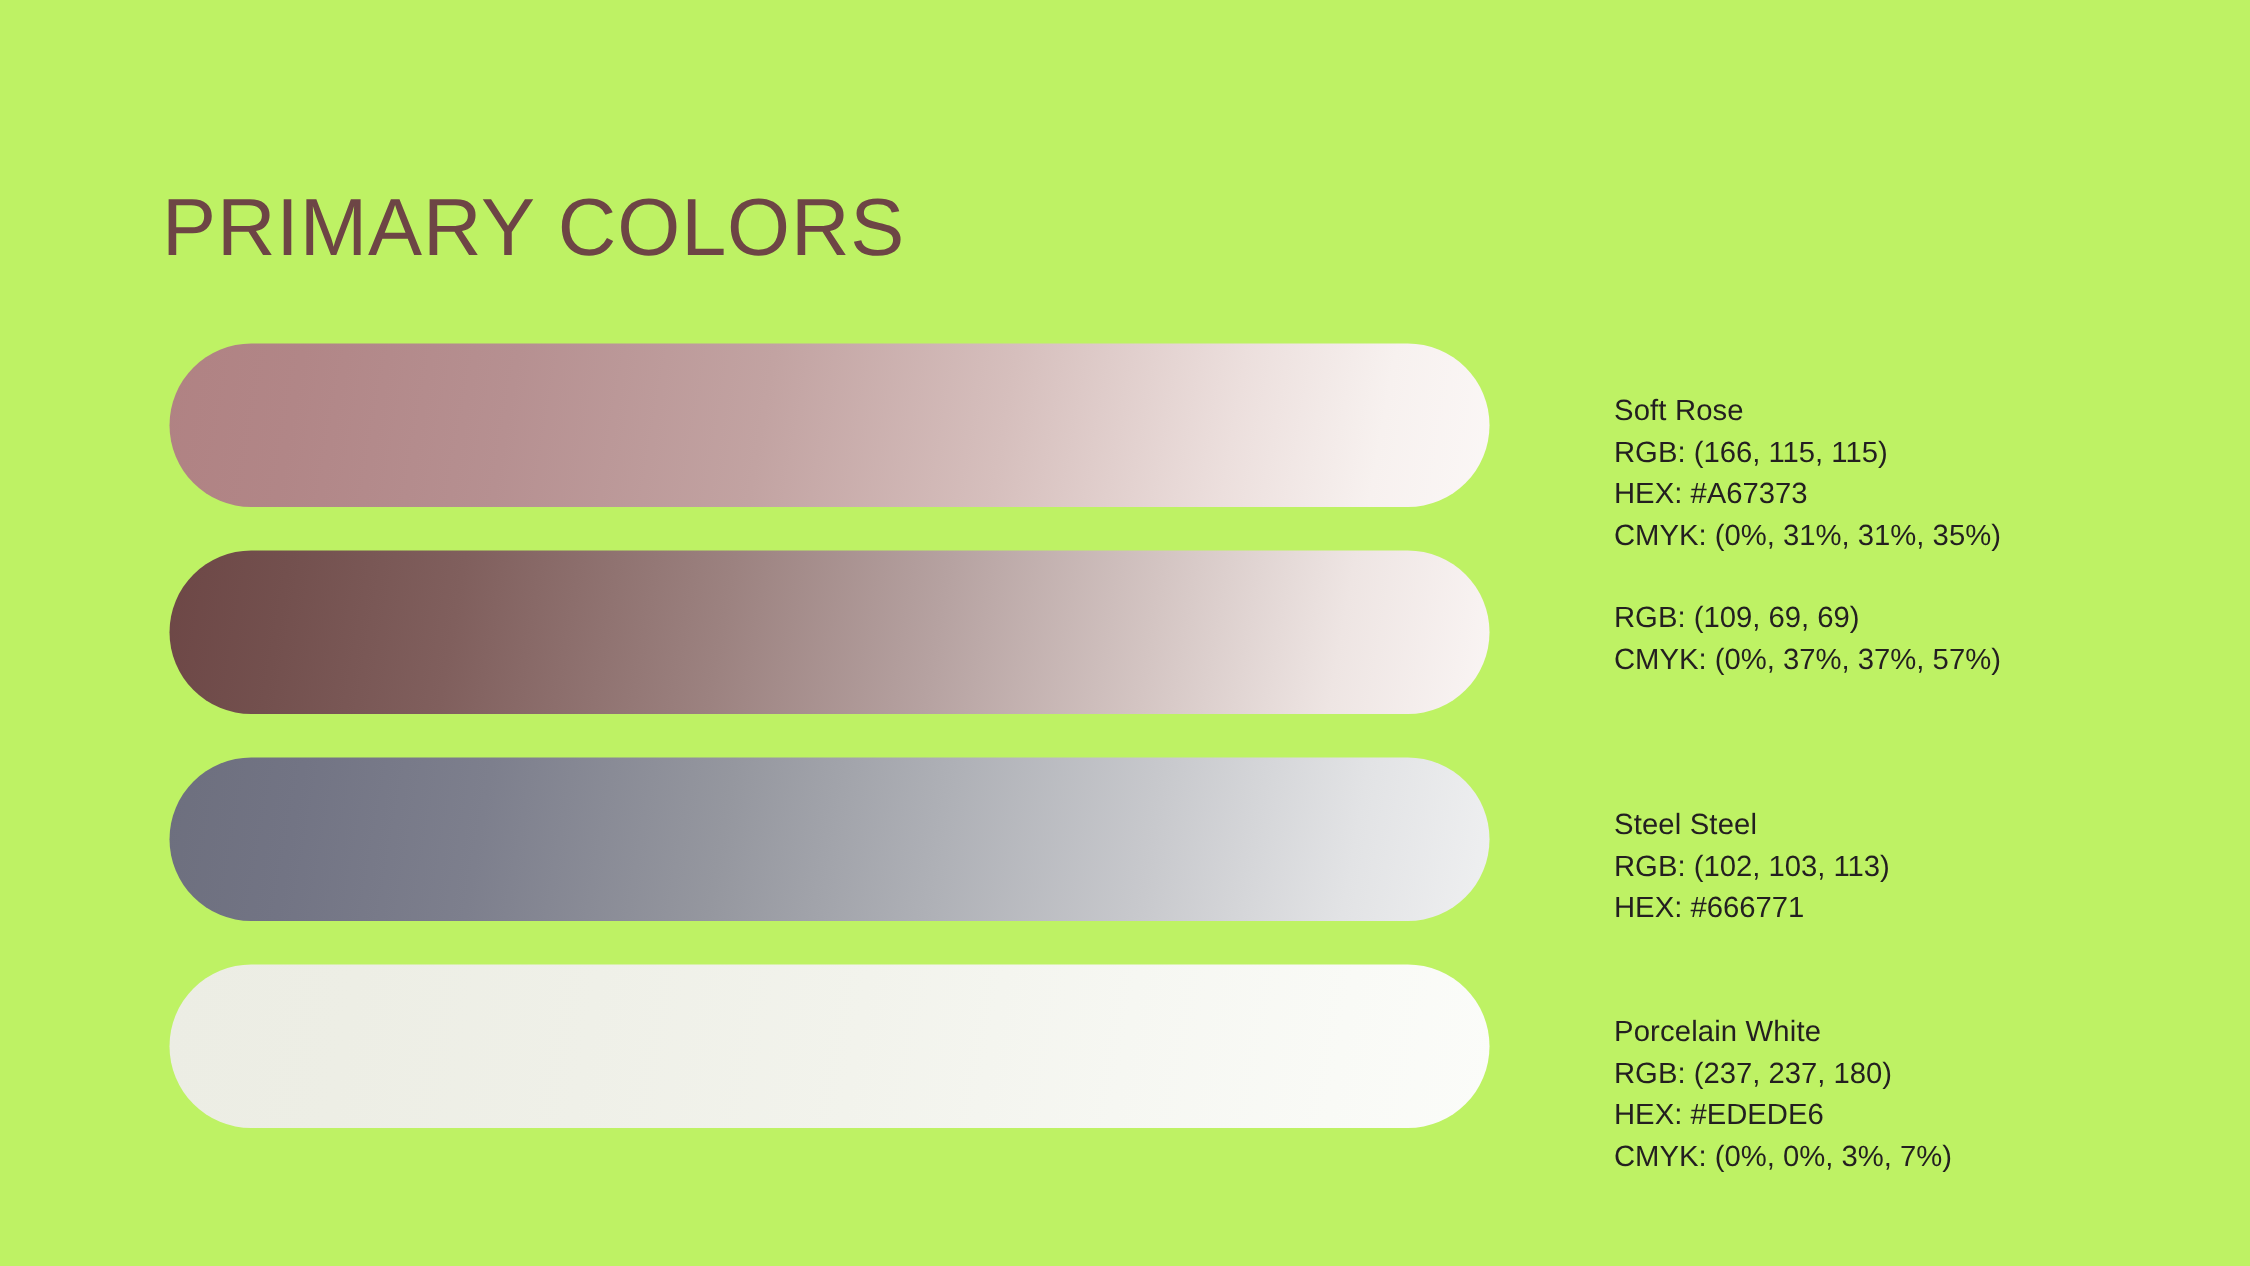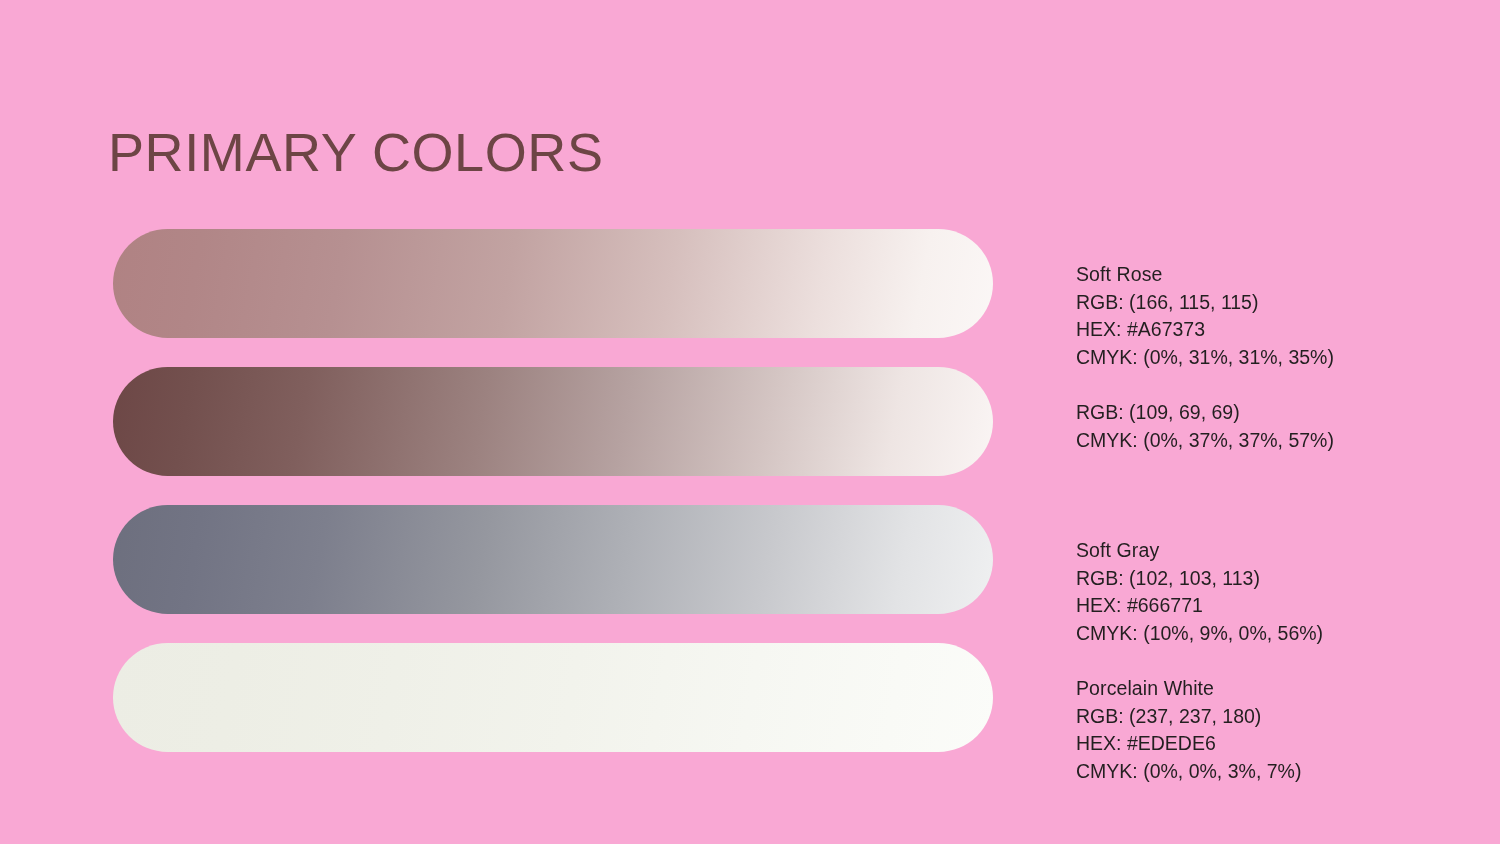--- a/index.html
+++ b/index.html
@@ -11,21 +11,21 @@
     height: 844px;
     background: #ffffff;
     font-family: "Liberation Sans", "DejaVu Sans", sans-serif;
     overflow: hidden;
     position: relative;
   }
 
   .slide {
     position: absolute;
     inset: 0;
-    background: #f9a8d4;
+    background: #bef264;
   }
 
   
   .page-title {
     position: absolute;
     left: 108px;
     top: 120px;
     font-size: 54px;
     line-height: 64px;
     letter-spacing: 0.6px;
@@ -152,24 +152,23 @@
       <div class="info-line">HEX: #A67373</div>
       <div class="info-line">CMYK: (0%, 31%, 31%, 35%)</div>
     </div>
 
     <div class="info-block">
       <div class="info-line">RGB: (109, 69, 69)</div>
       <div class="info-line">CMYK: (0%, 37%, 37%, 57%)</div>
     </div>
 
     <div class="info-block">
-      <div class="info-line name">Soft Gray</div>
+      <div class="info-line name">Steel Steel</div>
       <div class="info-line">RGB: (102, 103, 113)</div>
       <div class="info-line">HEX: #666771</div>
-      <div class="info-line">CMYK: (10%, 9%, 0%, 56%)</div>
     </div>
 
     <div class="info-block">
       <div class="info-line name">Porcelain White</div>
       <div class="info-line">RGB: (237, 237, 180)</div>
       <div class="info-line">HEX: #EDEDE6</div>
       <div class="info-line">CMYK: (0%, 0%, 3%, 7%)</div>
     </div>
 
   </div>

